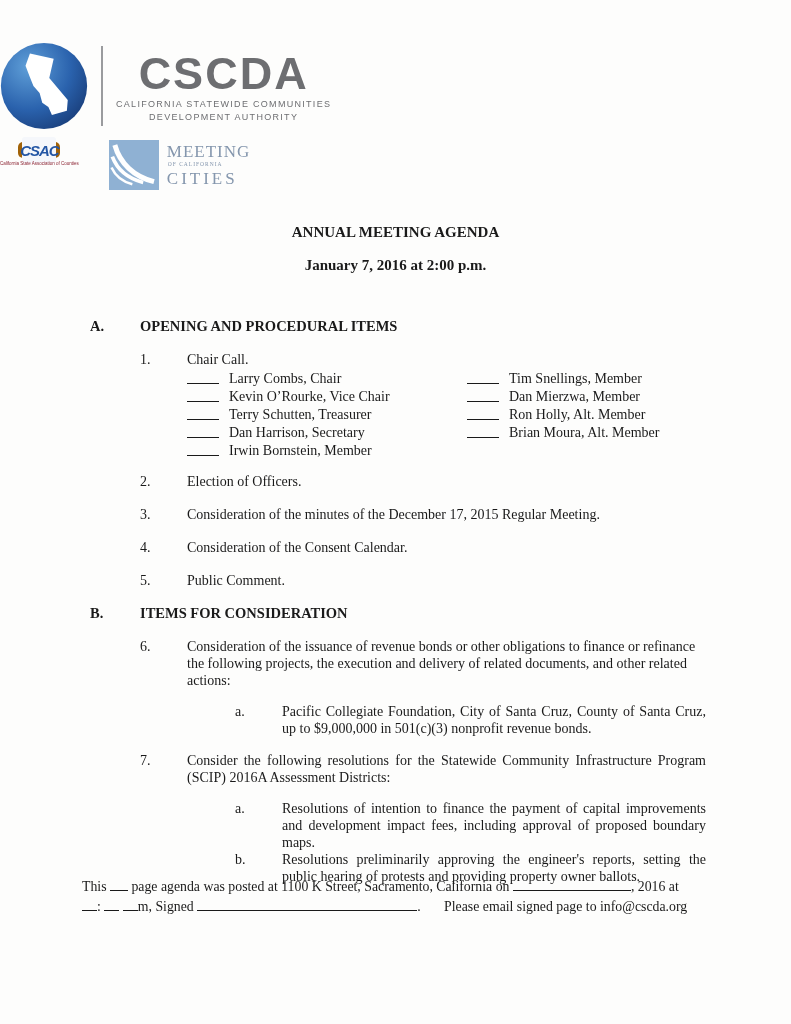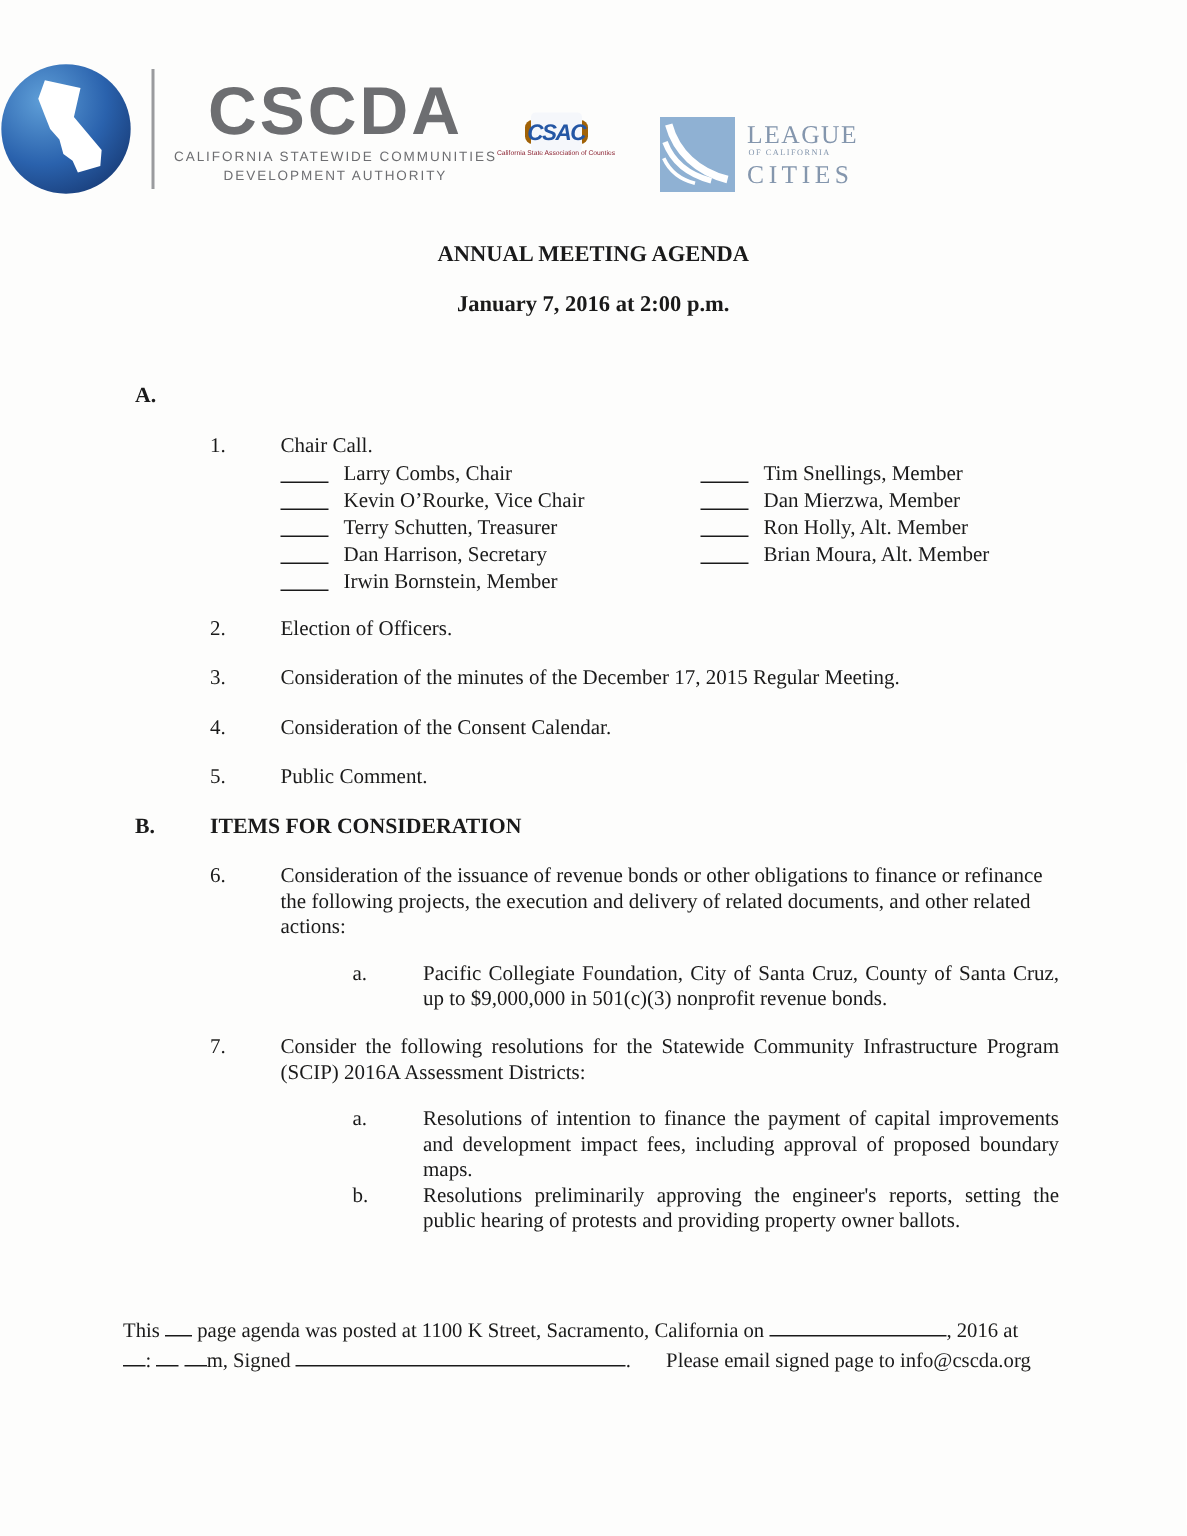--- a/index.html
+++ b/index.html
@@ -10,21 +10,21 @@
     height: 1024px;
     margin: 0 auto;
     background: #fdfdfc;
     color: #1a1a1a;
     font-family: "Liberation Serif", serif;
     font-size: 14px;
     overflow: hidden;
   }
 
   
-  .logo-stack { padding-top: 42px; display: flex; flex-direction: row; align-items: flex-end; }
+  .logo-stack { padding-top: 42px; display: flex; flex-direction: column; align-items: flex-start; }
   .cscda { display: flex; align-items: center; gap: 13px; }
   .globe svg { display: block; }
   .vline { width: 2px; height: 80px; background: #9a9b9e; }
   .cscda-txt { font-family: "Liberation Sans", sans-serif; color: #6d6e71; text-align: center; }
   .cscda-acr { font-size: 45px; font-weight: bold; letter-spacing: 2px; line-height: 1; }
   .cscda-sub { font-size: 9px; letter-spacing: 1.3px; margin-top: 3px; white-space: nowrap; }
 
   .partners { display: flex; align-items: flex-start; gap: 30px; margin-top: 10px; height: 52px; }
   .csac { display: flex; flex-direction: column; align-items: center; margin-top: 2px; }
   .csac-box {
@@ -125,35 +125,36 @@
         <div class="csac-cap">California State Association of Counties</div>
       </div>
       <div class="league">
         <svg class="league-box" viewBox="0 0 60 60" width="50" height="50" aria-hidden="true">
           <rect width="60" height="60" fill="#8fb1d3"></rect>
           <path d="M7 6 C 13 28 30 44 54 50" stroke="#ffffff" stroke-width="6" fill="none"></path>
           <path d="M4 20 C 10 36 22 46 41 51" stroke="#ffffff" stroke-width="4.5" fill="none"></path>
           <path d="M3 33 C 8 44 16 50 28 53" stroke="#ffffff" stroke-width="3" fill="none"></path>
         </svg>
         <div class="league-txt">
-          <div class="lg1">LEAGUE</div>
+          <div class="lg1">MEETING</div>
           <div class="lg2">OF CALIFORNIA</div>
           <div class="lg3">CITIES</div>
         </div>
       </div>
     </div>
   </div>
 
   <div class="title-block">
     <p>ANNUAL MEETING AGENDA</p>
     <p>January 7, 2016 at 2:00 p.m.</p>
   </div>
 
   <div class="sec sec-a">
     <span class="lab">A.</span>
+    <span class="ttl">OPENING AND PROCEDURAL ITEMS</span>
   </div>
 
   <div class="item item-rollcall">
     <span class="num">1.</span>
     <span class="txt">Chair Call.</span>
   </div>
 
   <div class="rollcall">
     <div class="rc-col left">
       <div class="rc-row">

